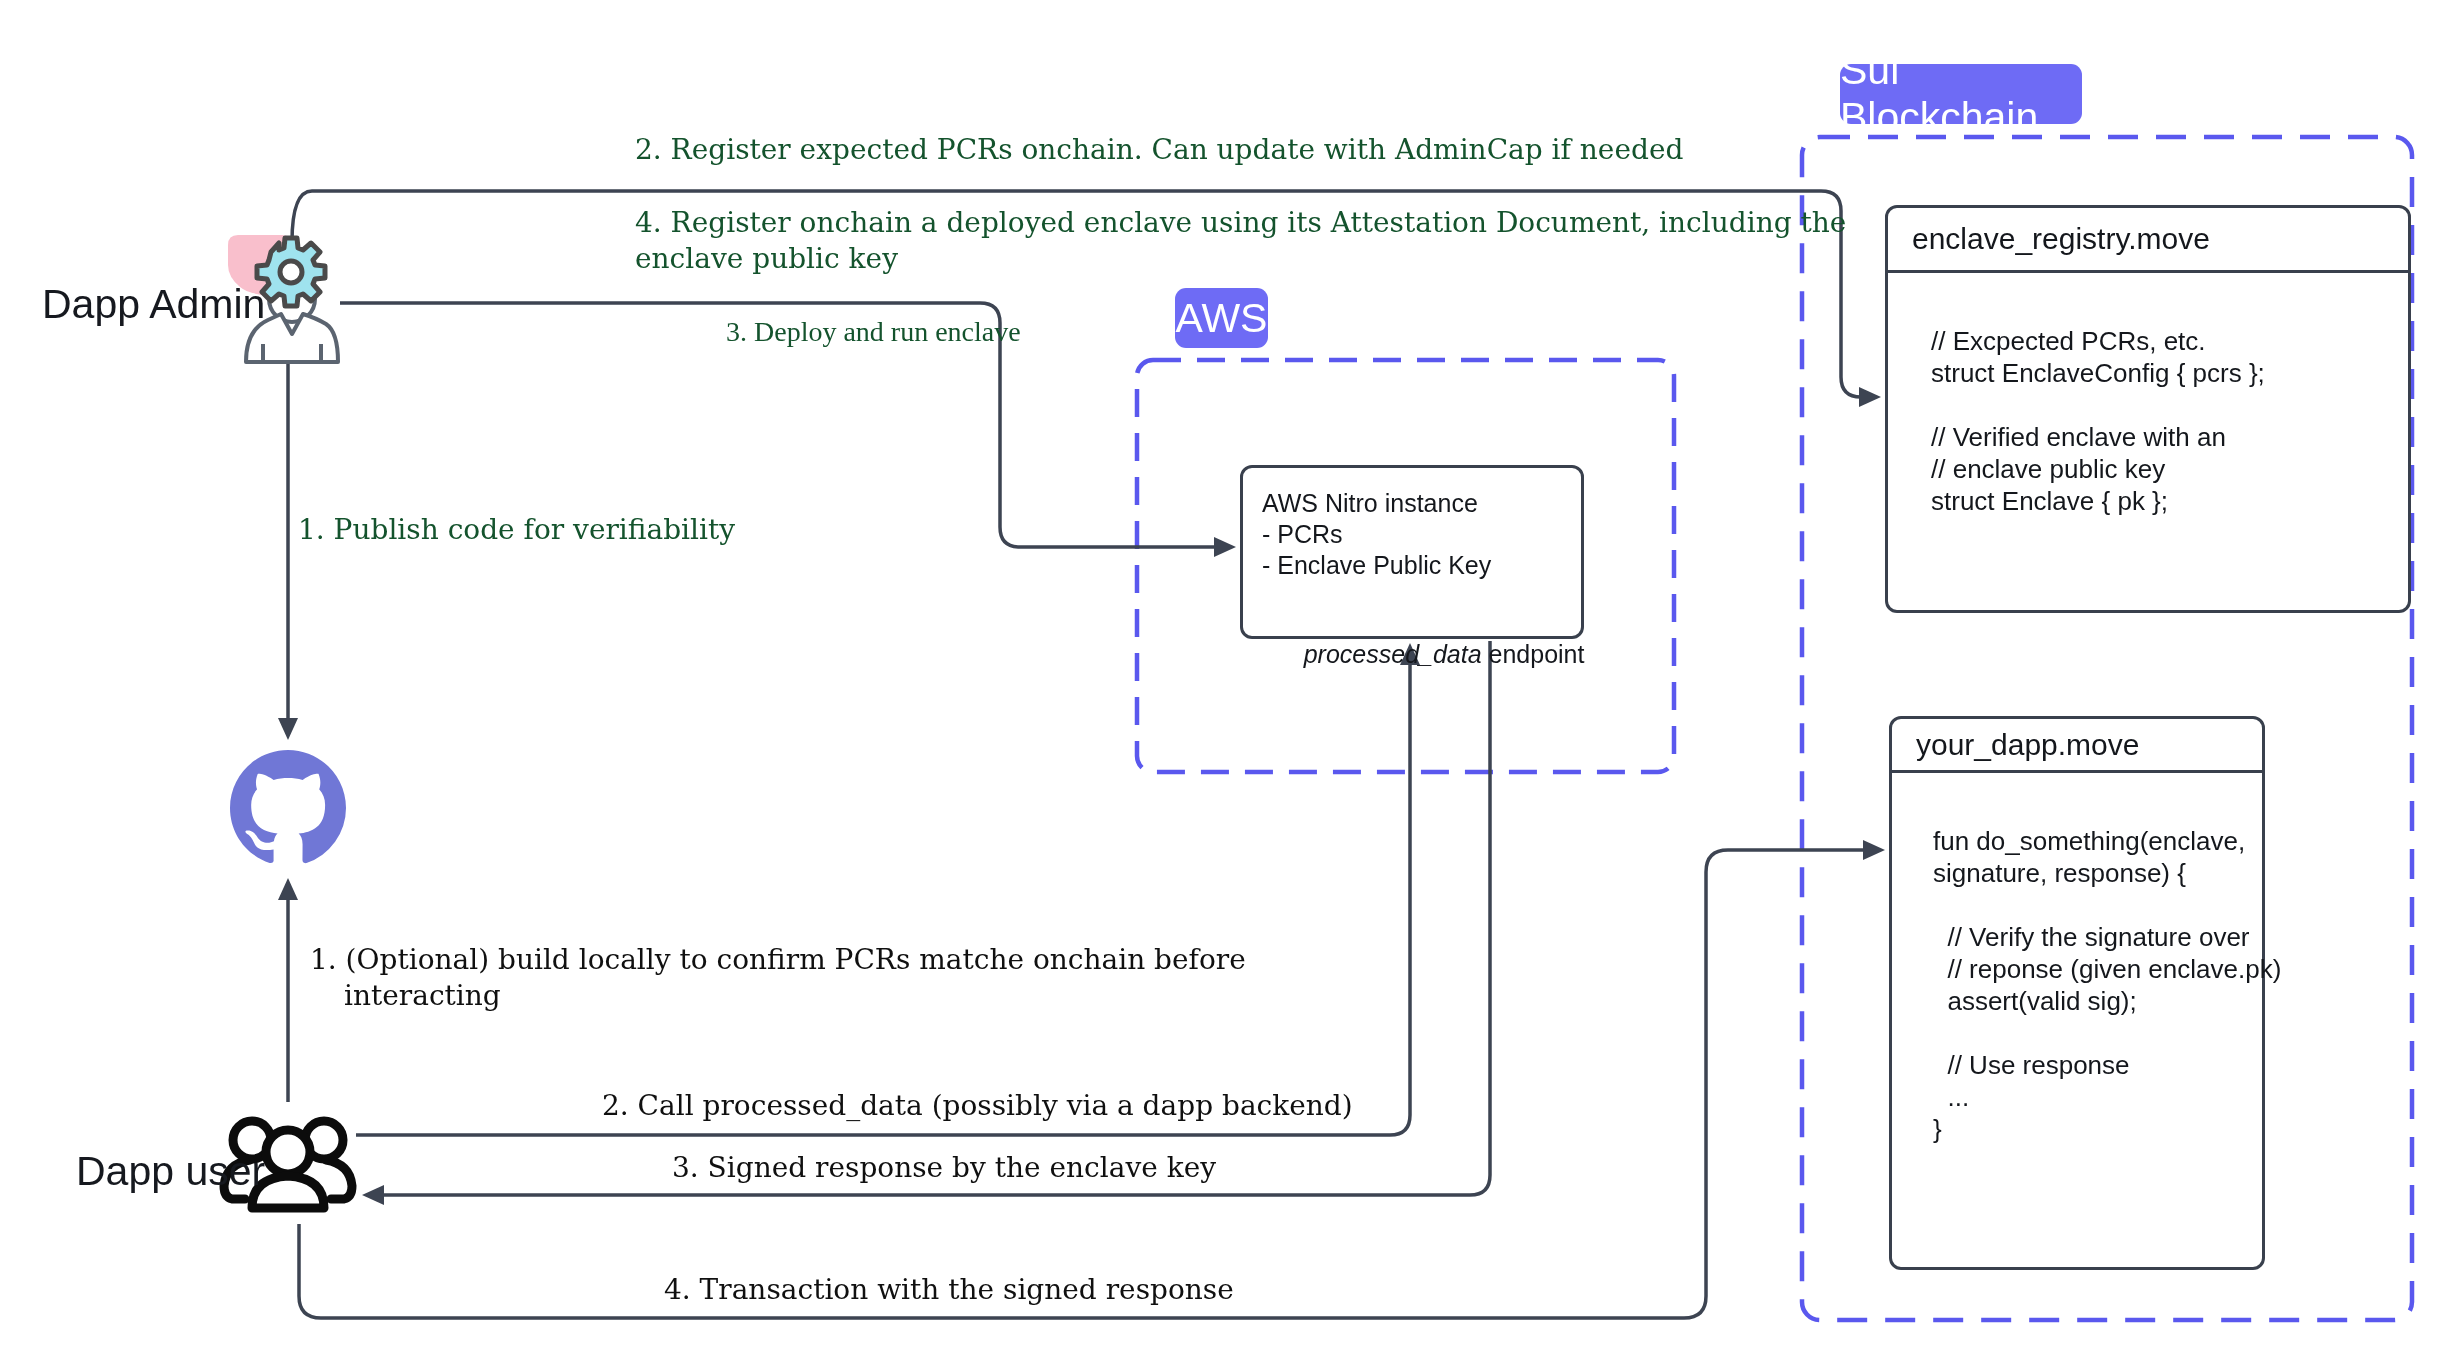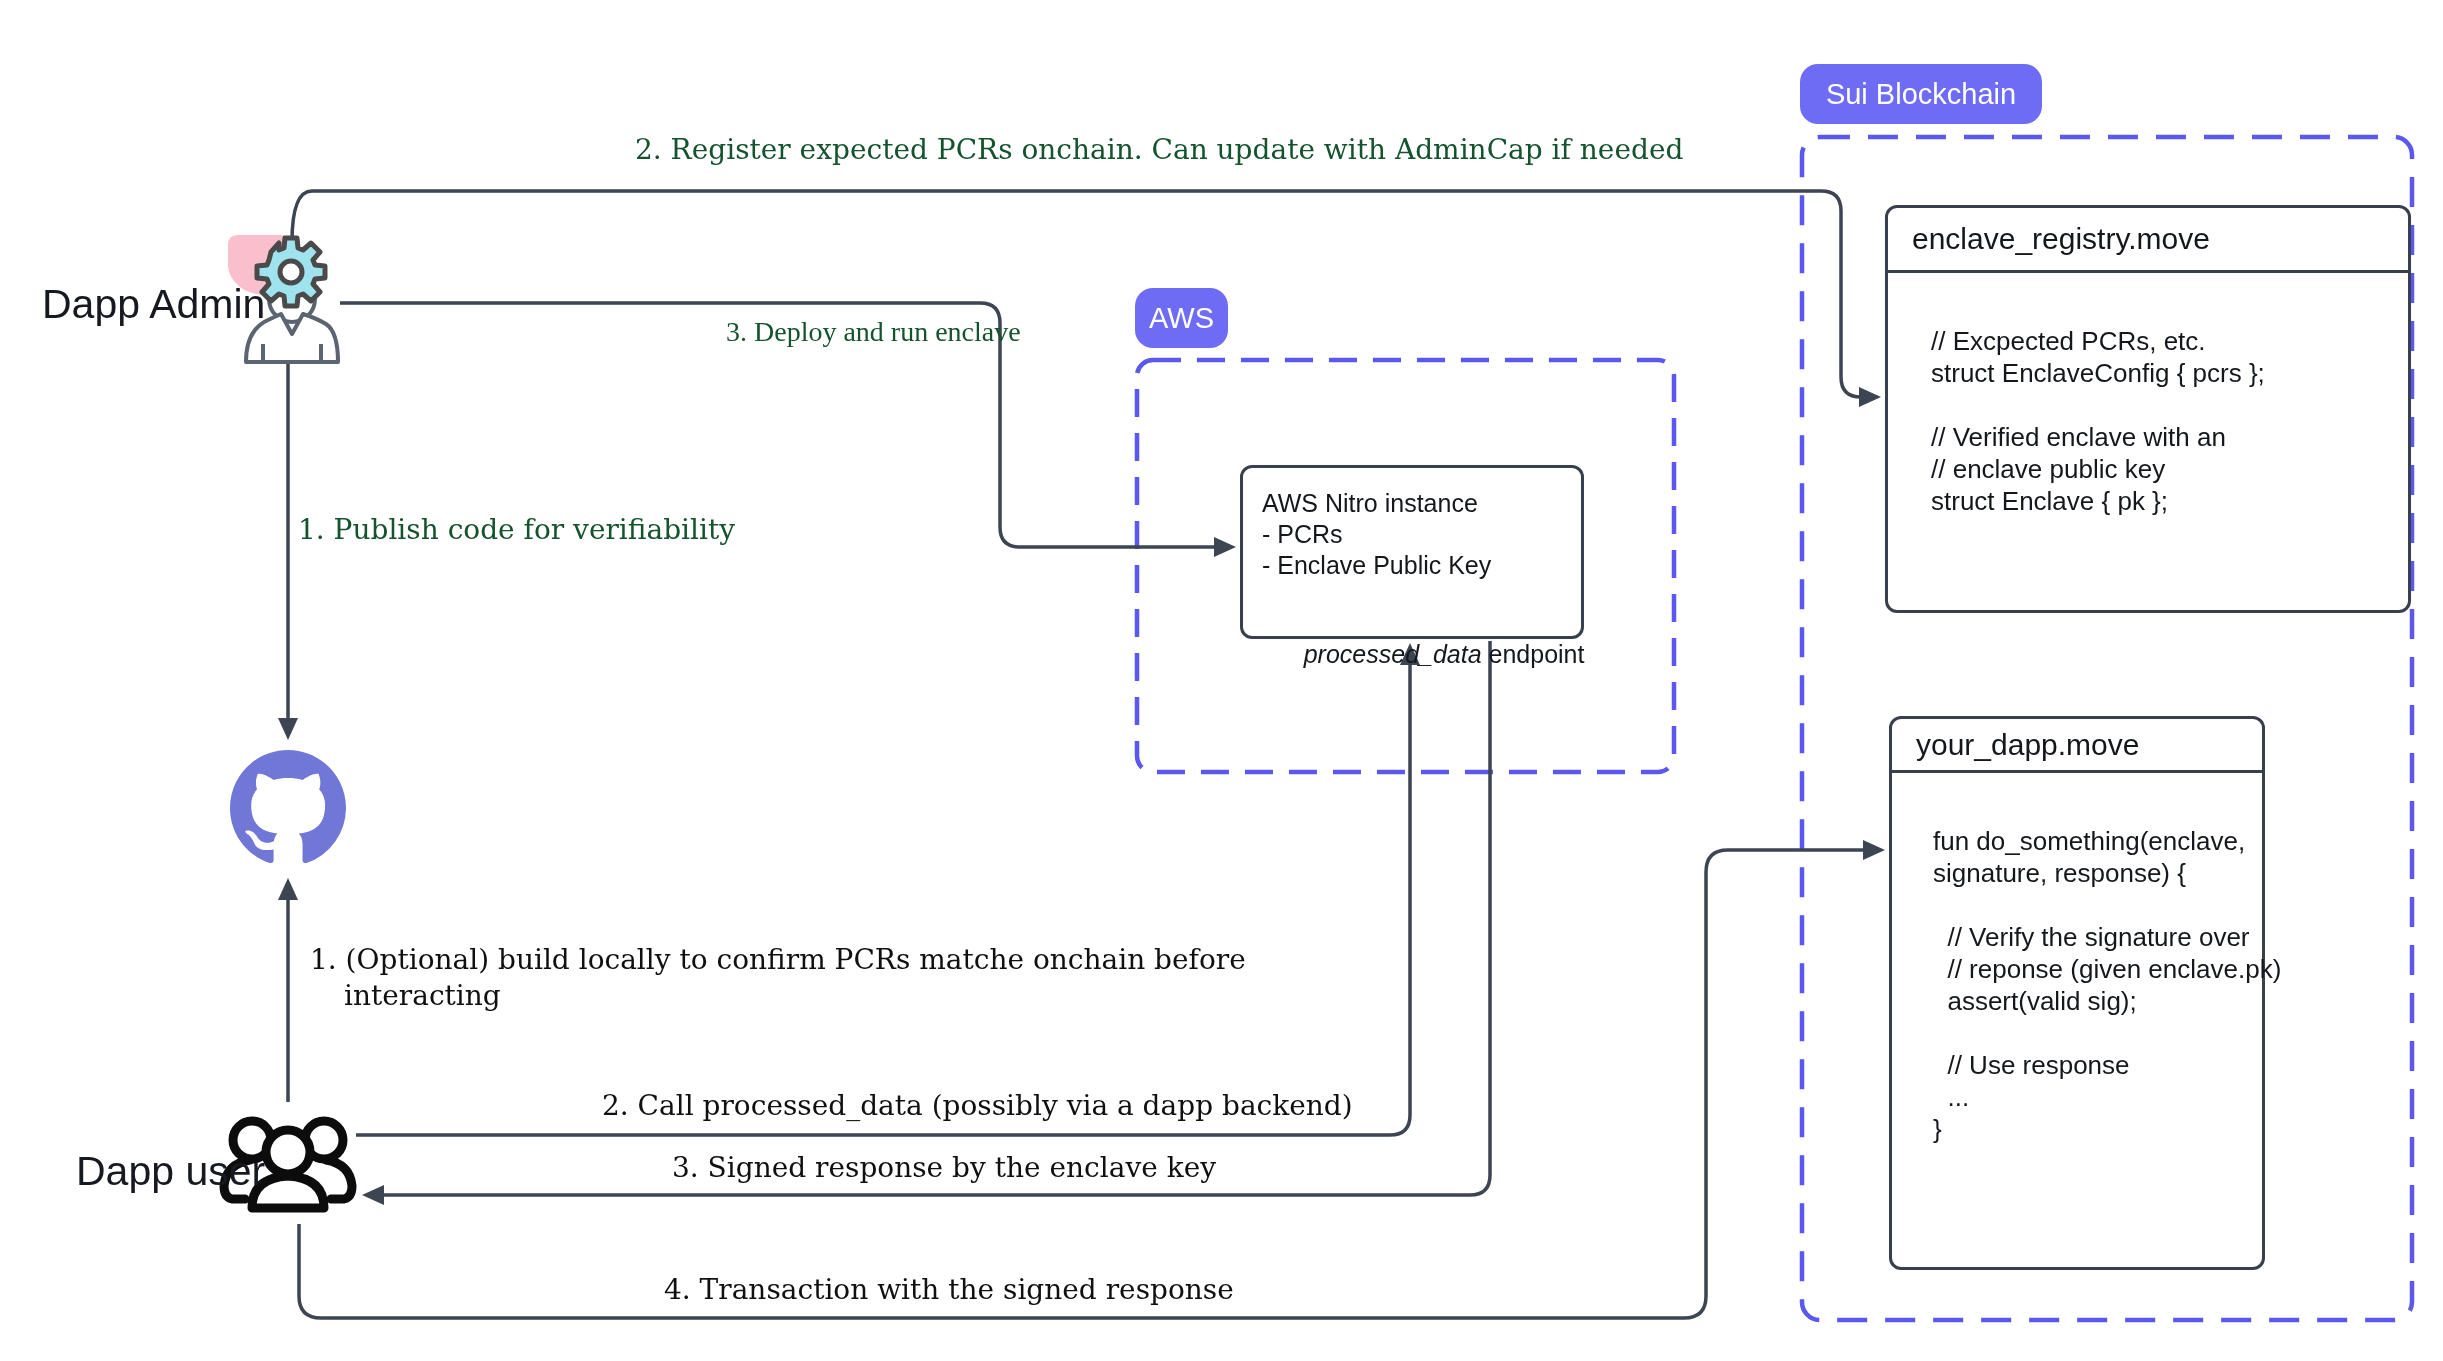--- a/index.html
+++ b/index.html
@@ -10,22 +10,22 @@
 
   
   .actor-label{font-size:41px;color:#16191f;white-space:nowrap;}
 
   
   .note{font-family:"DejaVu Serif","Liberation Serif",serif;font-size:28px;line-height:36px;
         color:#101010;white-space:nowrap;}
   .note.green{color:#14532d;}
 
   
-  .badge{background:#6e6bf5;color:#ffffff;border-radius:18px;display:flex;
-         align-items:center;justify-content:center;font-size:29px;}
+  .badge{background:#6e6bf5;color:#ffffff;border-radius:11px;display:flex;
+         align-items:center;justify-content:center;font-size:41px;margin-left:40px;}
 
   
   .node-box{background:#ffffff;border:3px solid #39404d;border-radius:12px;box-sizing:border-box;}
   .node-box .hdr{border-bottom:3px solid #39404d;display:flex;align-items:center;
                  padding-left:24px;font-size:30px;color:#14171c;}
   .code{font-size:26px;line-height:32px;color:#14171c;}
   .code-line{white-space:pre;min-height:32px;}
   .nitro-line{font-size:25px;line-height:31px;color:#14171c;white-space:pre;min-height:31px;}
   .italic{font-style:italic;}
 </style>
@@ -79,20 +79,24 @@
       <path d="M 331 1199 L 344 1199 Q 352 1197 352 1186 Q 350 1164 326 1160"></path>
       <circle cx="288" cy="1152" r="22" fill="#ffffff"></circle>
       <path d="M 252 1208 Q 252 1178 288 1176 Q 324 1178 324 1208 L 252 1208" fill="#ffffff" stroke-linejoin="round"></path>
     </g>
   </svg>
 
   <div class="abs actor-label" style="left:42px;top:281px;">Dapp Admin</div>
   <div class="abs actor-label" style="left:76px;top:1148px;">Dapp user</div>
 
   <div class="abs note green" style="left:635px;top:132px;">2. Register expected PCRs onchain. Can update with AdminCap if needed</div>
+  <div class="abs" style="left:635px;top:205px;">
+    <div class="note green">4. Register onchain a deployed enclave using its Attestation Document, including the</div>
+    <div class="note green">enclave public key</div>
+  </div>
   <div class="abs note green" style="left:726px;top:314px;font-family:Liberation Serif, serif;">3. Deploy and run enclave</div>
   <div class="abs note green" style="left:298px;top:512px;">1. Publish code for verifiability</div>
 
   <div class="abs" style="left:310px;top:942px;">
     <div class="note">1. (Optional) build locally to confirm PCRs matche onchain before</div>
     <div class="note" style="padding-left:34px;">interacting</div>
   </div>
   <div class="abs note" style="left:602px;top:1088px;">2. Call processed_data (possibly via a dapp backend)</div>
   <div class="abs note" style="left:672px;top:1150px;">3. Signed response by the enclave key</div>
   <div class="abs note" style="left:664px;top:1272px;">4. Transaction with the signed response</div>

